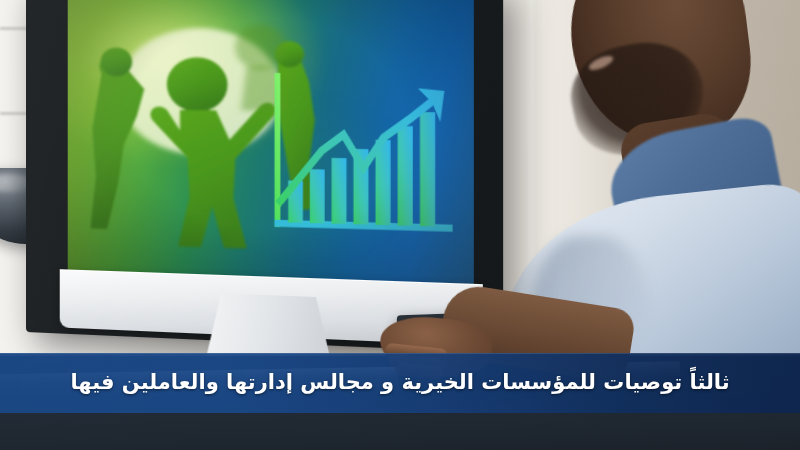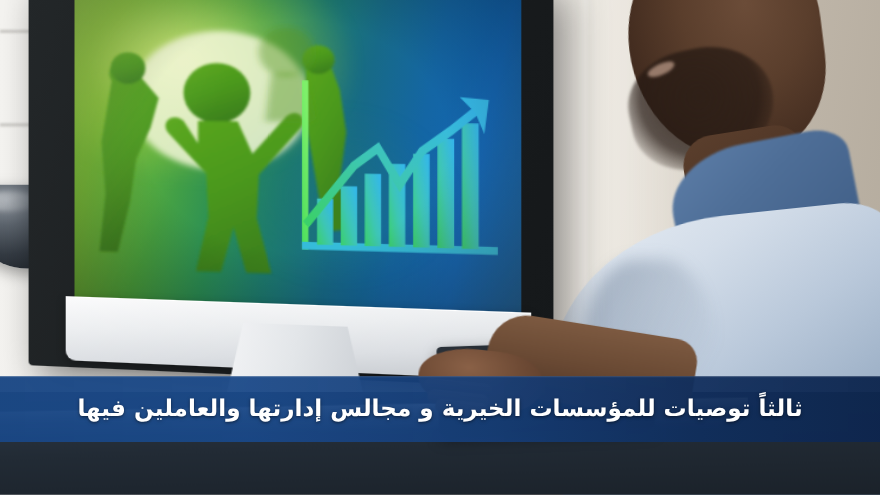--- a/index.html
+++ b/index.html
@@ -290,21 +290,21 @@
   .finger {
     position: absolute;
     height: 13px; border-radius: 8px;
     background: linear-gradient(180deg, rgba(150,106,78,.95), rgba(92,62,44,.9));
     filter: blur(.6px);
   }
 
   
   .caption-bar {
     position: absolute;
-    left: 0; top: 342px; width: 800px; height: 60px;
+    left: 0; top: 353px; width: 800px; height: 60px;
     background: linear-gradient(90deg,
       rgba(26,71,132,.97) 0%,
       rgba(26,72,135,.95) 28%,
       rgba(22,62,120,.93) 55%,
       rgba(17,47,94,.95) 78%,
       rgba(14,38,78,.96) 100%);
     display: flex;
     align-items: center;
     justify-content: center;
     direction: rtl;

